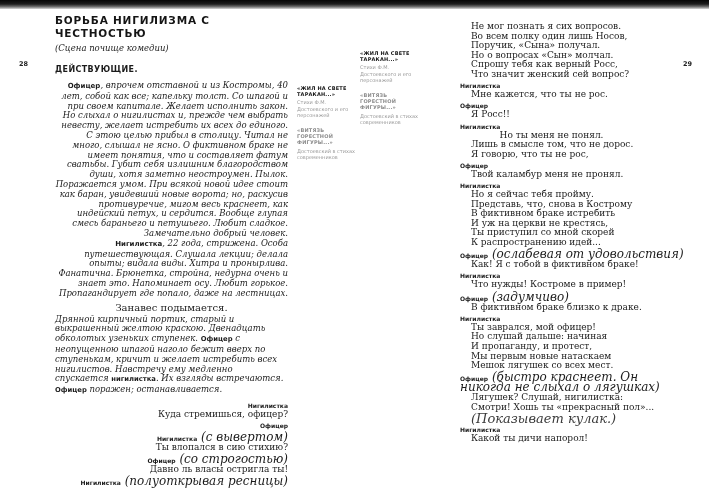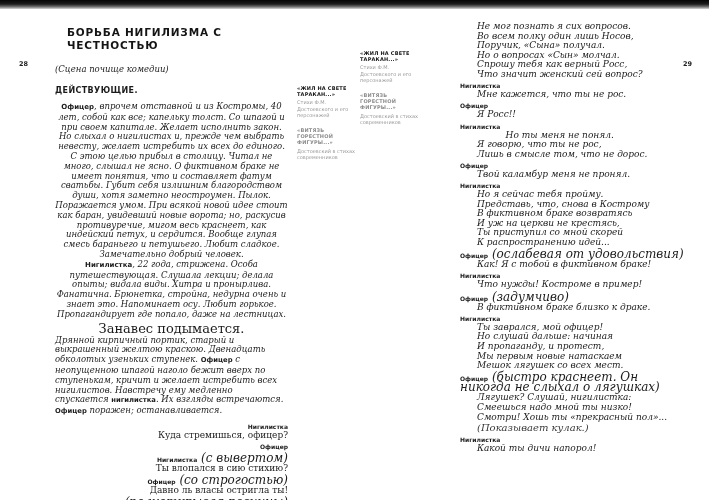--- a/index.html
+++ b/index.html
@@ -6,40 +6,40 @@
   .screen{position:relative;width:709px;height:500px;background:#ffffff;overflow:hidden;
           font-family:"DejaVu Serif",serif;color:#1b1b1b;}
   .topbar{position:absolute;left:0;top:0;width:709px;height:9px;
           background:linear-gradient(#050505 0%,#1d1d1d 45%,#6f6f6f 75%,#d8d8d8 100%);}
   
   .pagenum{position:absolute;font:bold 6.5px/8px "DejaVu Sans",sans-serif;color:#222;}
   .pagenum-left{left:19px;top:60px;}
   .pagenum-right{left:683px;top:60px;}
   
   .content-left{position:absolute;left:55px;top:14px;width:233px;}
-  .title{font:bold 10.5px/13px "DejaVu Sans",sans-serif;letter-spacing:0.8px;color:#151515;margin:12px;}
+  .title{font:bold 10.5px/13px "DejaVu Sans",sans-serif;letter-spacing:0.8px;color:#151515;margin:0;}
   .subtitle{font-style:italic;font-size:8.5px;line-height:10px;margin-top:3px;}
   .cast-heading{font:bold 8px/10px "DejaVu Sans",sans-serif;letter-spacing:0.4px;margin-top:12px;}
   .cast-block{margin-top:6px;}
-  .cast-par{margin:0;font-style:italic;font-size:8.5px;line-height:9.8px;text-align:center;}
+  .cast-par{margin:0;font-style:italic;font-size:8.5px;line-height:9.8px;text-align:right;}
   .name-sans{font-family:"DejaVu Sans",sans-serif;font-weight:bold;font-style:normal;font-size:7px;}
-  .curtain{font-style:normal;font-size:13px;line-height:11px;text-align:center;margin-top:3px;}
+  .curtain{font-style:normal;font-size:10px;line-height:11px;text-align:center;margin-top:3px;}
   .stage-dir{font-style:italic;font-size:8.5px;line-height:9.8px;margin-top:2px;}
   .stage-dir .name-sans{font-size:6.8px;}
   
   .dlg .speaker{font:bold 6px/8px "DejaVu Sans",sans-serif;margin-top:2.6px;}
   .dlg .speaker i{font-family:"DejaVu Serif",serif;font-weight:normal;font-style:italic;font-size:12px;}
   .dlg .verse{font-size:9px;line-height:9.6px;white-space:pre;}
-  .dlg .note{font-style:italic;font-size:10px;line-height:10px;color:#3a3a3a;margin-top:1px;}
+  .dlg .note{font-style:italic;font-size:13px;line-height:10px;color:#3a3a3a;margin-top:1px;}
   .dlg-left{margin-top:6px;text-align:right;}
   .dlg-left .speaker{margin-left:21px;}
   .dlg-left .verse,.dlg-left .note{margin-left:40px;}
   .dlg-right{position:absolute;left:460px;top:22px;width:232px;}
   .dlg-right .speaker{margin-left:0;}
-  .dlg-right .verse,.dlg-right .note{margin-left:17px;font-style:italic;}
+  .dlg-right .verse,.dlg-right .note{margin-left:11px;}
   
   .mnotes{position:absolute;width:58px;}
   .mnotes-left{left:297px;top:85px;}
   .mnotes-right{left:360px;top:50px;}
   .mnote{margin-bottom:9px;}
   .mnote-title{font:bold 5px/6.2px "DejaVu Sans",sans-serif;letter-spacing:0.2px;color:#161616;}
   .mnote.inactive .mnote-title{color:#8d8d8d;}
   .mnote-sub{font:5px/6.2px "DejaVu Sans",sans-serif;color:#9a9a9a;margin-top:2px;}
 </style>
 </head>
@@ -100,44 +100,43 @@
       <div class="verse">Поручик, «Сына» получал.</div>
       <div class="verse">Но о вопросах «Сын» молчал.</div>
       <div class="verse">Спрошу тебя как верный Росс,</div>
       <div class="verse">Что значит женский сей вопрос?</div>
       <div class="speaker"><b>Нигилистка</b></div>
       <div class="verse">Мне кажется, что ты не рос.</div>
       <div class="speaker"><b>Офицер</b></div>
       <div class="verse">Я Росс!!</div>
       <div class="speaker"><b>Нигилистка</b></div>
       <div class="verse">          Но ты меня не понял.</div>
+      <div class="verse">Лишь в смысле том, что не дорос.</div>
       <div class="verse">Я говорю, что ты не рос,</div>
-      <div class="verse">Лишь в смысле том, что не дорос.</div>
       <div class="speaker"><b>Офицер</b></div>
       <div class="verse">Твой каламбур меня не пронял.</div>
       <div class="speaker"><b>Нигилистка</b></div>
       <div class="verse">Но я сейчас тебя пройму.</div>
       <div class="verse">Представь, что, снова в Кострому</div>
-      <div class="verse">В фиктивном браке возвратясь</div>
+      <div class="verse">В фиктивном браке истребить</div>
       <div class="verse">И уж на церкви не крестясь,</div>
       <div class="verse">Ты приступил со мной скорей</div>
       <div class="verse">К распространению идей...</div>
       <div class="speaker"><b>Офицер</b><i> (ослабевая от удовольствия)</i></div>
       <div class="verse">Как! Я с тобой в фиктивном браке!</div>
       <div class="speaker"><b>Нигилистка</b></div>
       <div class="verse">Что нужды! Костроме в пример!</div>
       <div class="speaker"><b>Офицер</b><i> (задумчиво)</i></div>
       <div class="verse">В фиктивном браке близко к драке.</div>
       <div class="speaker"><b>Нигилистка</b></div>
       <div class="verse">Ты заврался, мой офицер!</div>
       <div class="verse">Но слушай дальше: начиная</div>
       <div class="verse">И пропаганду, и протест,</div>
       <div class="verse">Мы первым новые натаскаем</div>
       <div class="verse">Мешок лягушек со всех мест.</div>
       <div class="speaker"><b>Офицер</b><i> (быстро краснеет. Он никогда не слыхал о лягушках)</i></div>
       <div class="verse">Лягушек? Слушай, нигилистка:</div>
-      <div class="verse">Смеешься надо мной ты низко!</div>
       <div class="verse">Смотри! Хошь ты «прекрасный пол»...</div>
       <div class="note">(Показывает кулак.)</div>
       <div class="speaker"><b>Нигилистка</b></div>
       <div class="verse">Какой ты дичи напорол!</div>
     </div>
 </div>
 
 </body></html>

